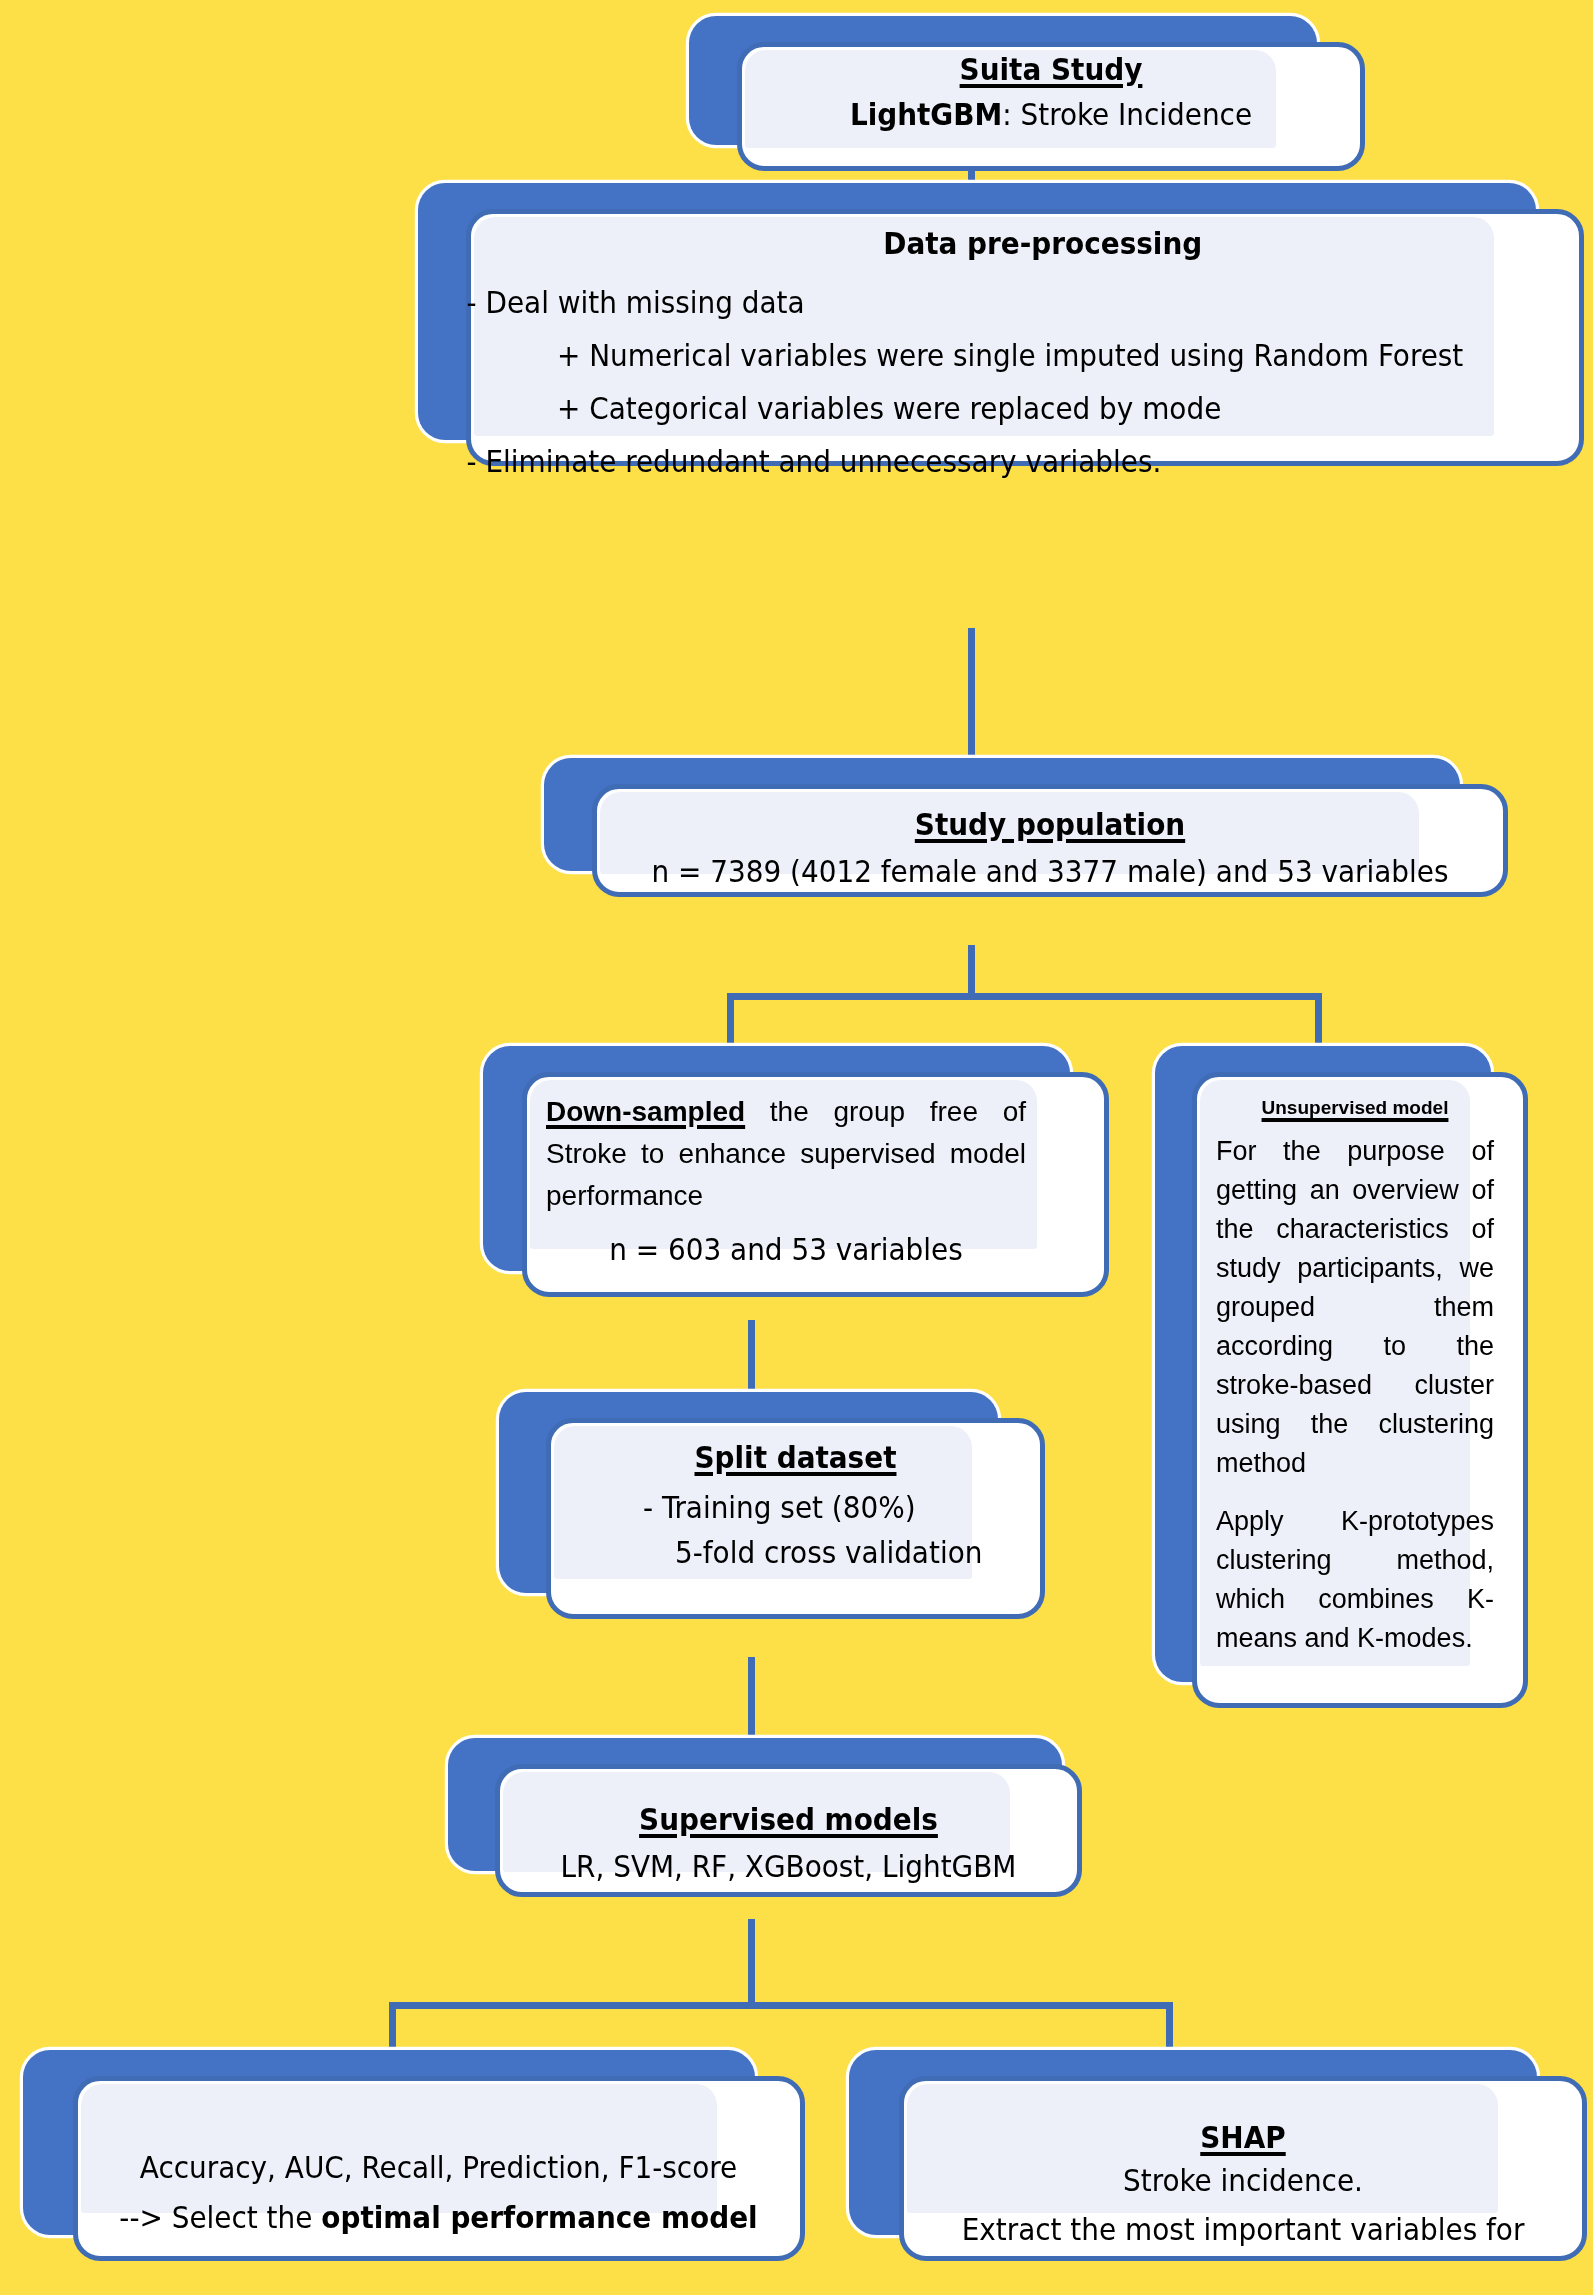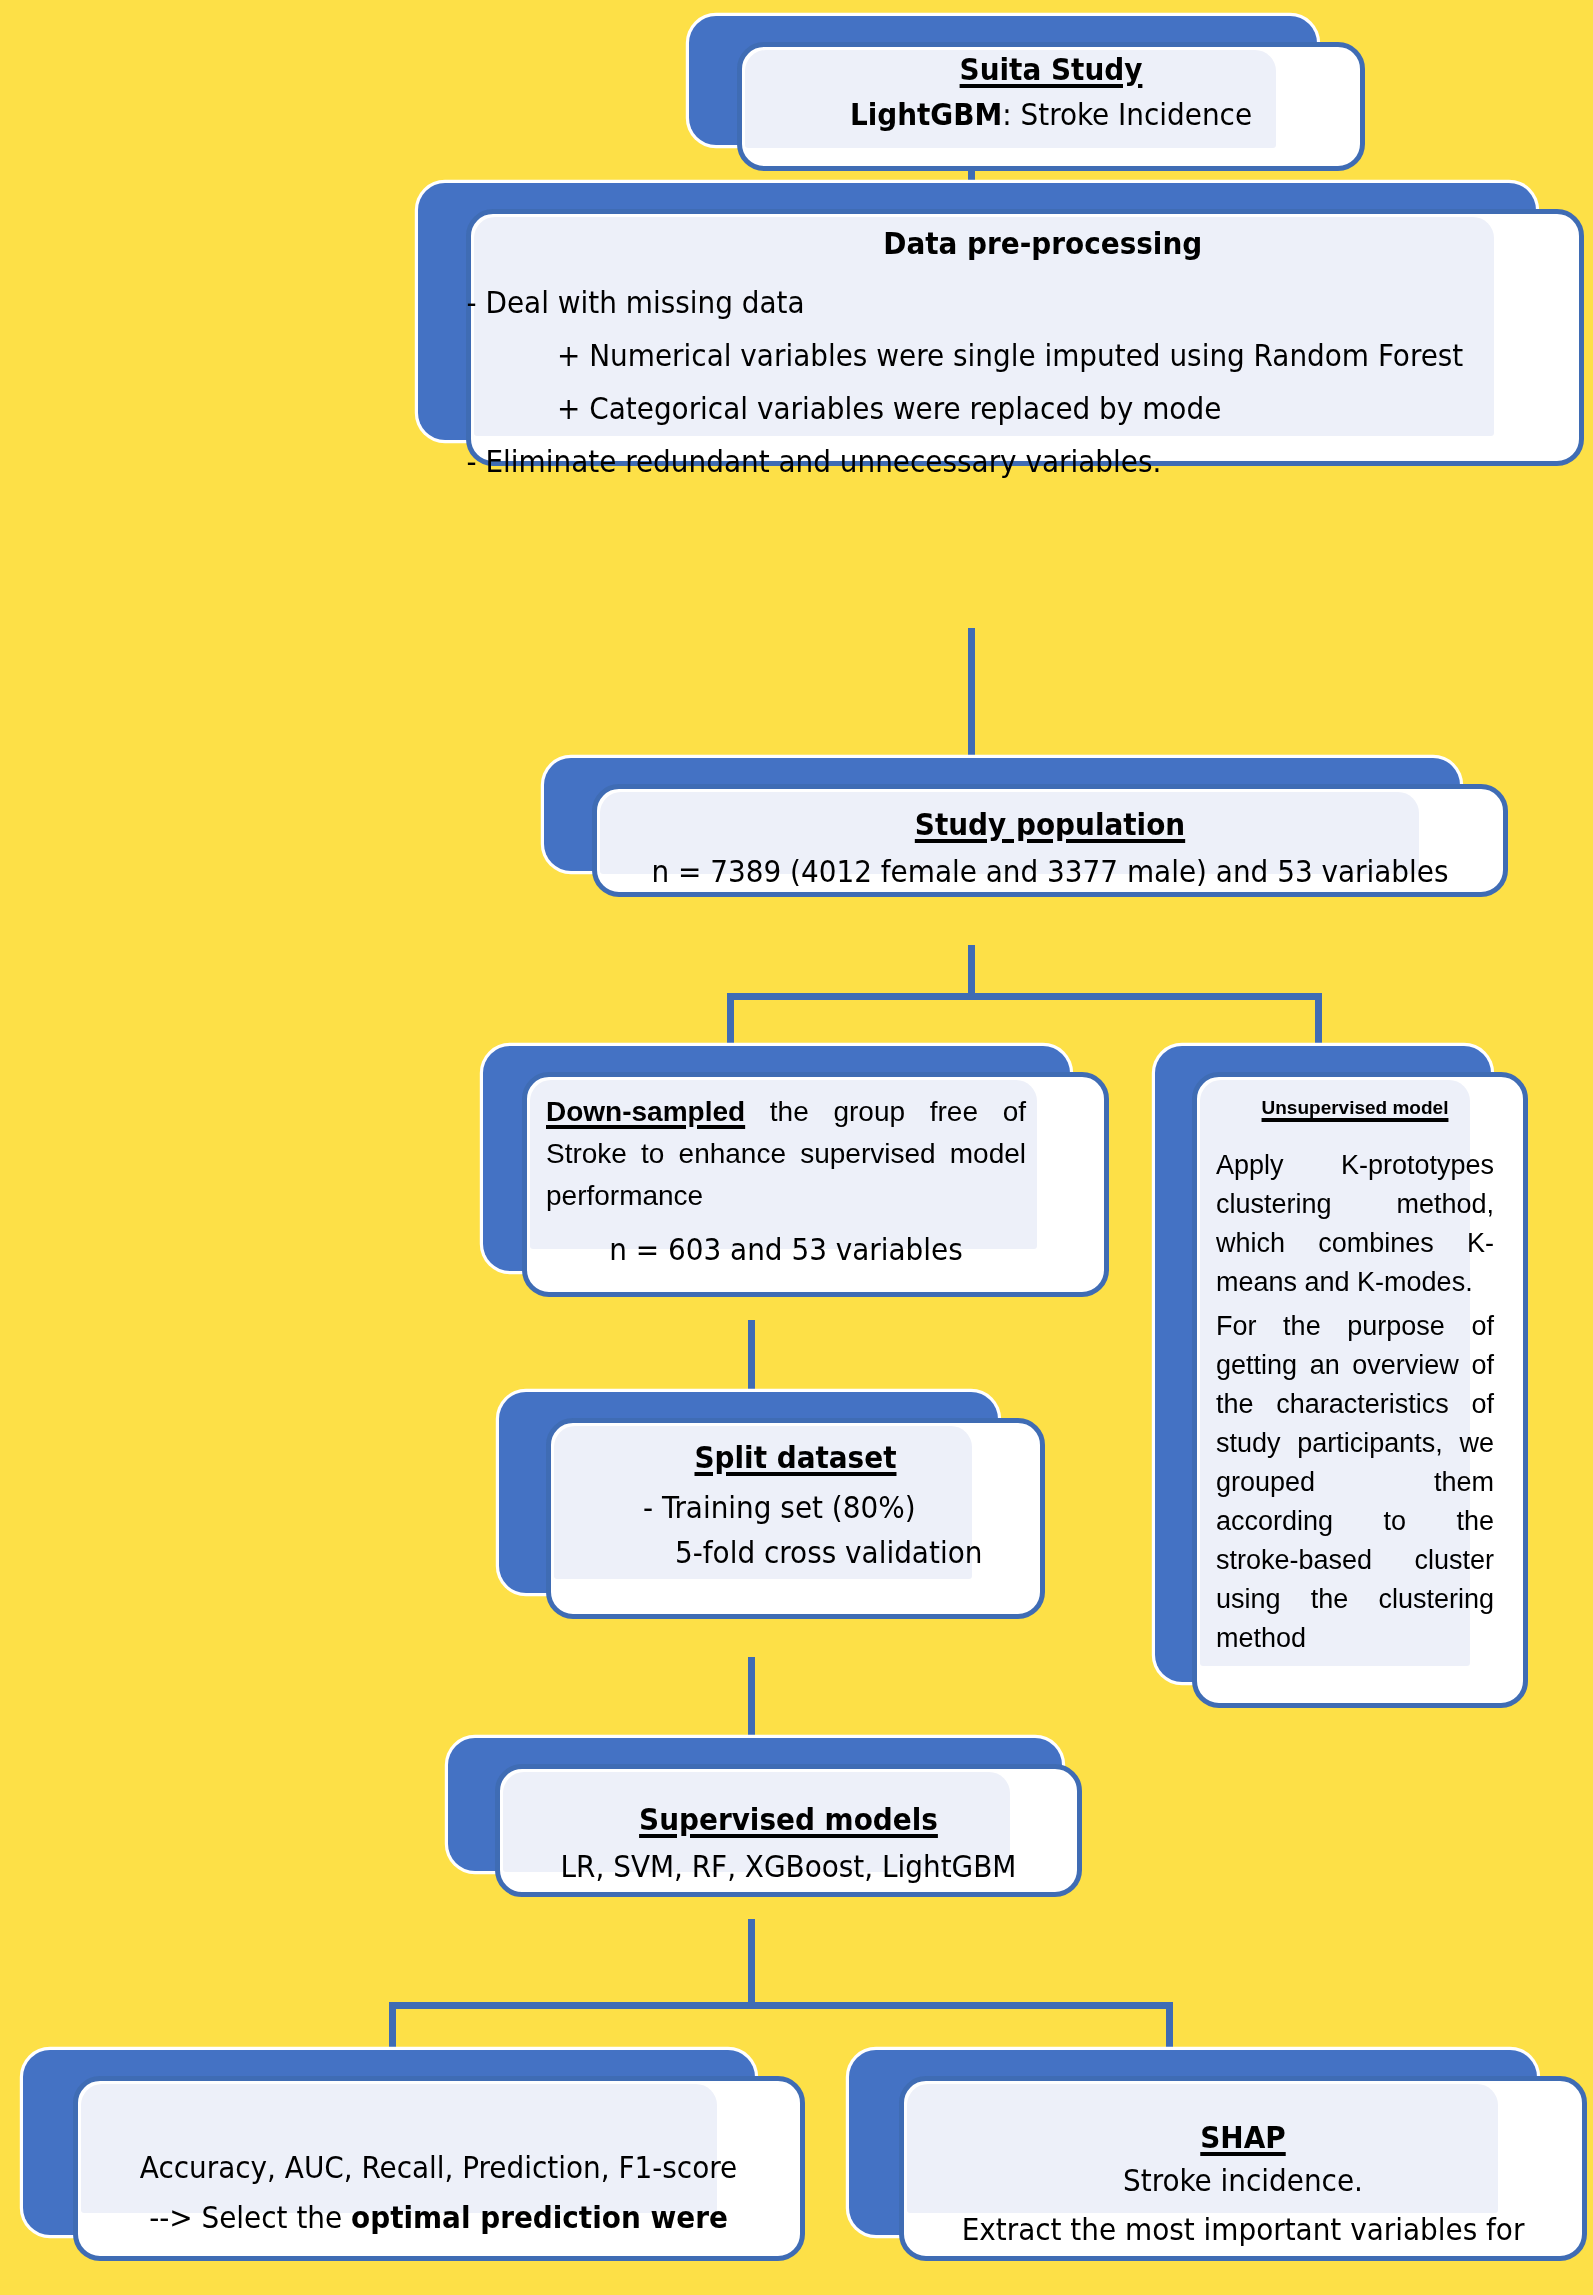--- a/index.html
+++ b/index.html
@@ -153,22 +153,22 @@
       <div class="ctr cond nw" style="margin-top:11.3px; font-size:31px;">n = 603 and 53 variables</div>
     </div>
   </div>
 
   <div class="node" style="left:1155px; top:1046px; width:336px; height:636px;">
     <div class="shadow"></div>
     <div class="card" style="left:37px; top:26px; width:336px; height:636px;"></div>
     <div class="panel" style="left:45px; top:34px; width:270px; height:586px;"></div>
     <div class="txt" style="left:61px; top:42px; width:278px; font-size:27px; line-height:39px;">
       <div class="ttl ctr nw" style="font-size:19px;">Unsupervised model</div>
+      <div class="just" style="margin-top:4.8px;">For the purpose of getting an overview of the characteristics of study participants, we grouped them according to the stroke-based cluster using the clustering method</div>
       <div class="just" style="margin-top:19.3px;">Apply K-prototypes clustering method, which combines K-means and K-modes.</div>
-      <div class="just" style="margin-top:4.8px;">For the purpose of getting an overview of the characteristics of study participants, we grouped them according to the stroke-based cluster using the clustering method</div>
     </div>
   </div>
 
   <div class="node" style="left:499px; top:1392px; width:499px; height:201px;">
     <div class="shadow"></div>
     <div class="card" style="left:47px; top:26px; width:499px; height:201px;"></div>
     <div class="panel" style="left:55px; top:34px; width:418px; height:153px;"></div>
     <div class="txt cond" style="left:47px; top:43px; width:499px; font-size:31px; line-height:45px;">
       <div class="ttl ctr nw">Split dataset</div>
       <div class="nw" style="margin-left:97px; margin-top:4.8px;">- Training set (80%)</div>
@@ -185,21 +185,21 @@
       <div class="nw" style="margin-top:4.8px;">LR, SVM, RF, XGBoost, LightGBM</div>
     </div>
   </div>
 
   <div class="node" style="left:22.5px; top:2050px; width:732px; height:185px;">
     <div class="shadow"></div>
     <div class="card" style="left:50px; top:26px; width:732px; height:185px;"></div>
     <div class="panel" style="left:58px; top:34px; width:636px; height:129px;"></div>
     <div class="txt cond ctr" style="left:50px; top:92px; width:732px; font-size:31px; line-height:50px;">
       <div class="nw">Accuracy, AUC, Recall, Prediction, F1-score</div>
-      <div class="nw"><span>--&gt; Select the </span><span class="b">optimal prediction were</span></div>
+      <div class="nw"><span>--&gt; Select the </span><span class="b">optimal performance model</span></div>
     </div>
   </div>
 
   <div class="node" style="left:849px; top:2050px; width:688px; height:185px;">
     <div class="shadow"></div>
     <div class="card" style="left:50px; top:26px; width:688px; height:185px;"></div>
     <div class="panel" style="left:58px; top:34px; width:591px; height:129px;"></div>
     <div class="txt cond ctr" style="left:50px; top:66px; width:688px; font-size:31px; line-height:43px;">
       <div class="ttl nw">SHAP</div>
       <div class="nw">Stroke incidence.</div>

